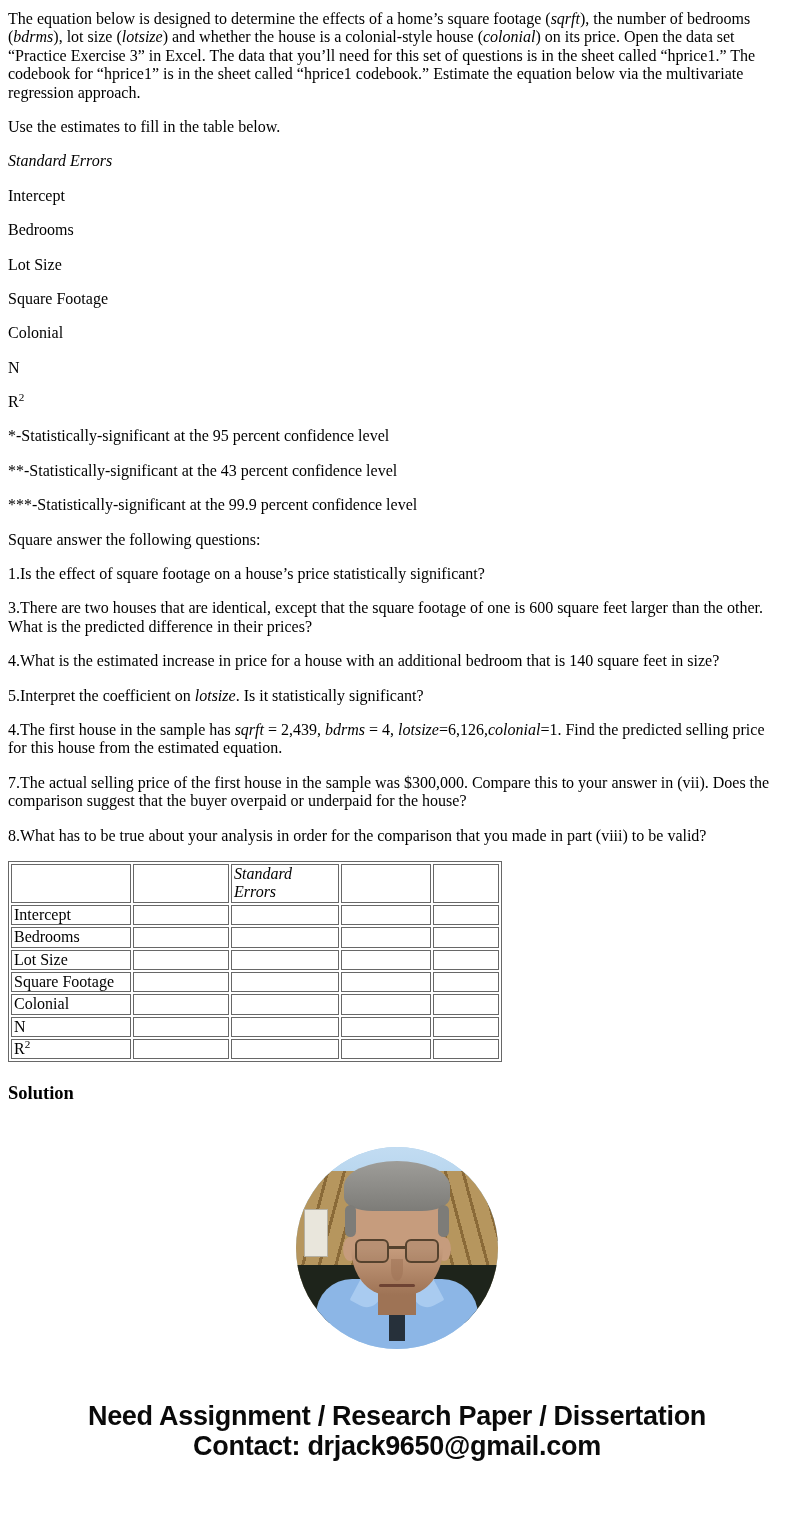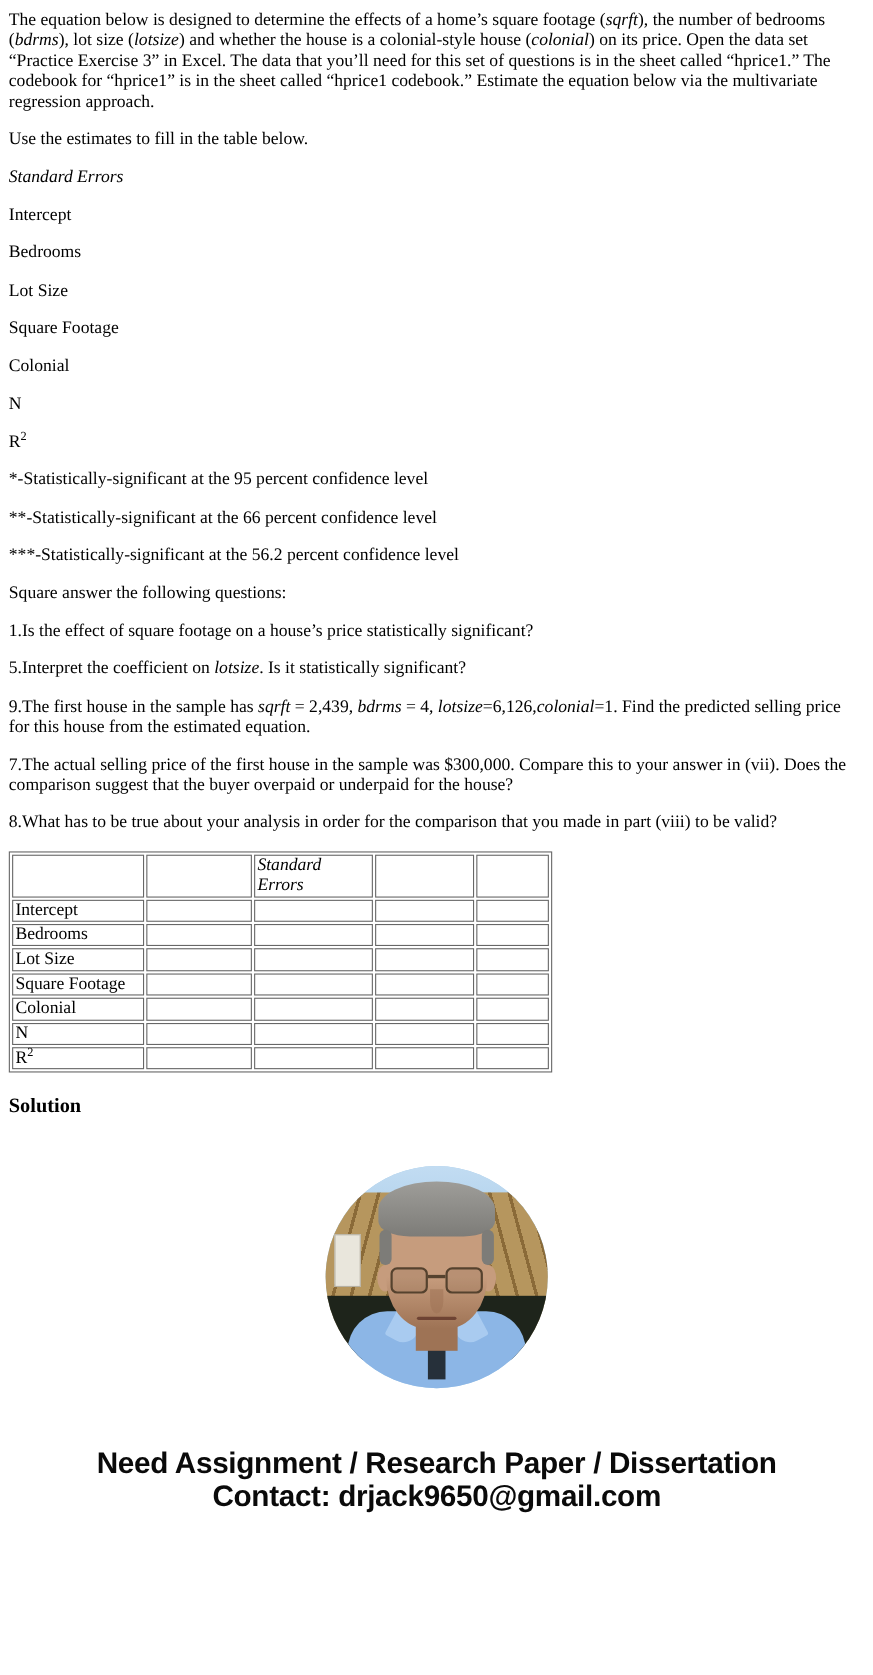--- a/index.html
+++ b/index.html
@@ -123,28 +123,30 @@
   <p class="it">Standard Errors</p>
   <p>Intercept</p>
   <p>Bedrooms</p>
   <p>Lot Size</p>
   <p>Square Footage</p>
   <p>Colonial</p>
   <p>N</p>
   <p><span>R</span><sup>2</sup></p>
 
   <p>*-Statistically-significant at the 95 percent confidence level</p>
-  <p>**-Statistically-significant at the 66 percent confidence level</p>
-  <p>***-Statistically-significant at the 56.2 percent confidence level</p>
+  <p>**-Statistically-significant at the 43 percent confidence level</p>
+  <p>***-Statistically-significant at the 99.9 percent confidence level</p>
 
   <p>Square answer the following questions:</p>
 
   <p><span>1.Is the effect of square footage on a house’s price statistically significant?</span></p>
+  <p><span>3.There are two houses that are identical, except that the square footage of one is 600 square feet larger than the other. What is the predicted difference in their prices?</span></p>
+  <p><span>4.What is the estimated increase in price for a house with an additional bedroom that is 140 square feet in size?</span></p>
   <p><span>5.Interpret the coefficient on </span><i>lotsize</i><span>. Is it statistically significant?</span></p>
-  <p><span>9.The first house in the sample has </span><i>sqrft</i><span> = 2,439, </span><i>bdrms</i><span> = 4, </span><i>lotsize</i><span>=6,126,</span><i>colonial</i><span>=1. Find the predicted selling price for this house from the estimated equation.</span></p>
+  <p><span>4.The first house in the sample has </span><i>sqrft</i><span> = 2,439, </span><i>bdrms</i><span> = 4, </span><i>lotsize</i><span>=6,126,</span><i>colonial</i><span>=1. Find the predicted selling price for this house from the estimated equation.</span></p>
   <p><span>7.The actual selling price of the first house in the sample was $300,000. Compare this to your answer in (vii). Does the comparison suggest that the buyer overpaid or underpaid for the house?</span></p>
   <p><span>8.What has to be true about your analysis in order for the comparison that you made in part (viii) to be valid?</span></p>
 
   <table class="est">
     <colgroup>
       <col class="c1">
         <col class="c2">
         <col class="c3">
         <col class="c4">
         <col class="c5">

